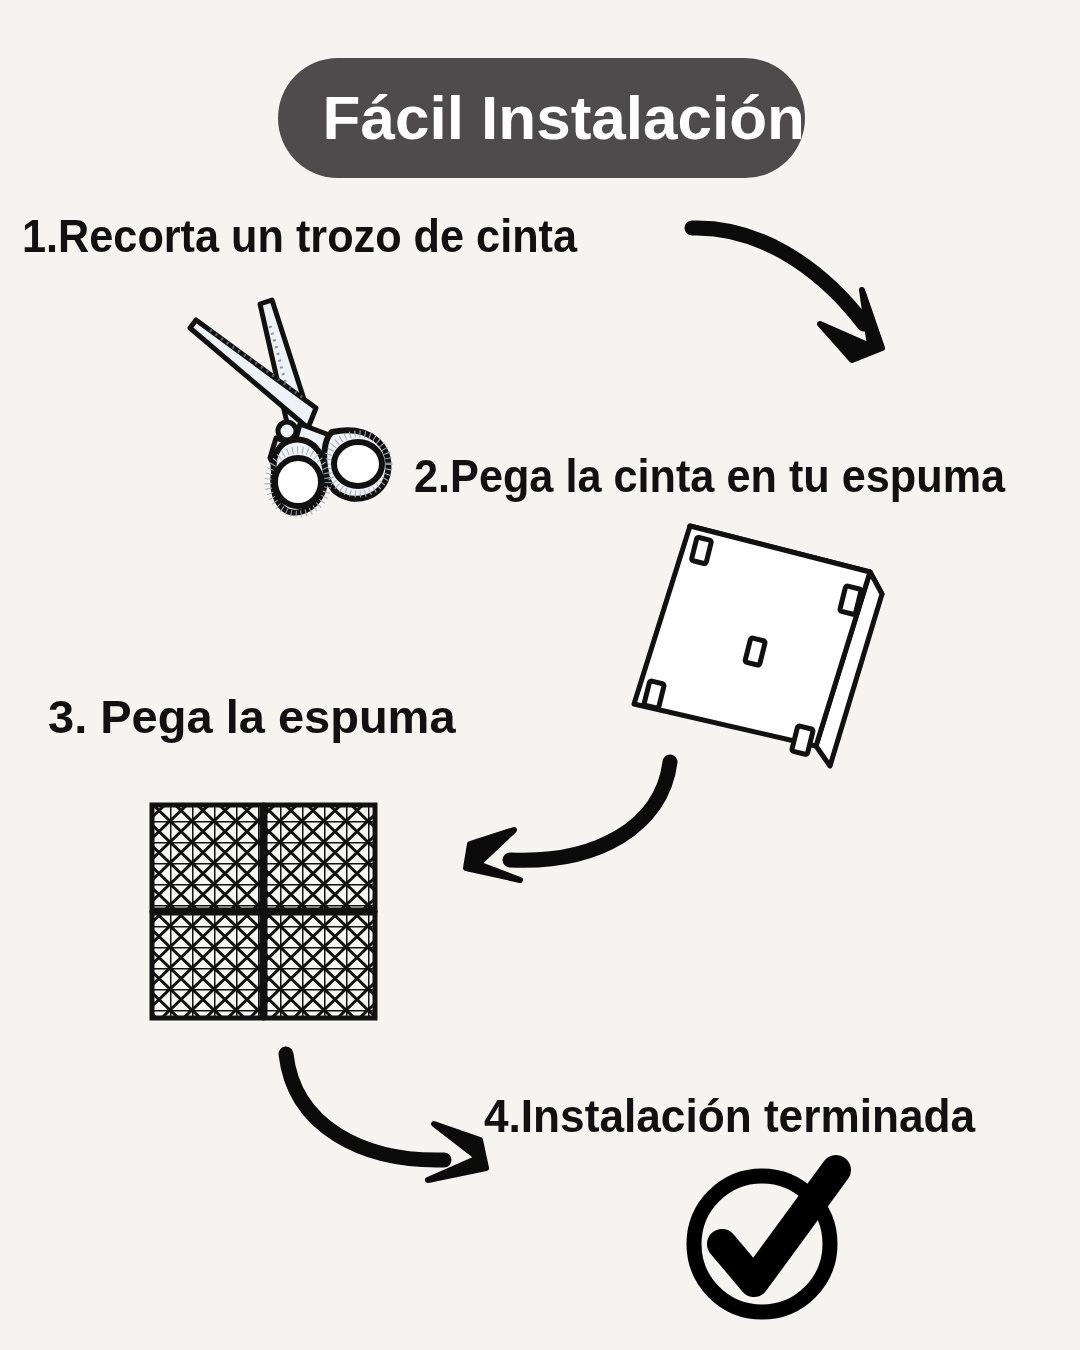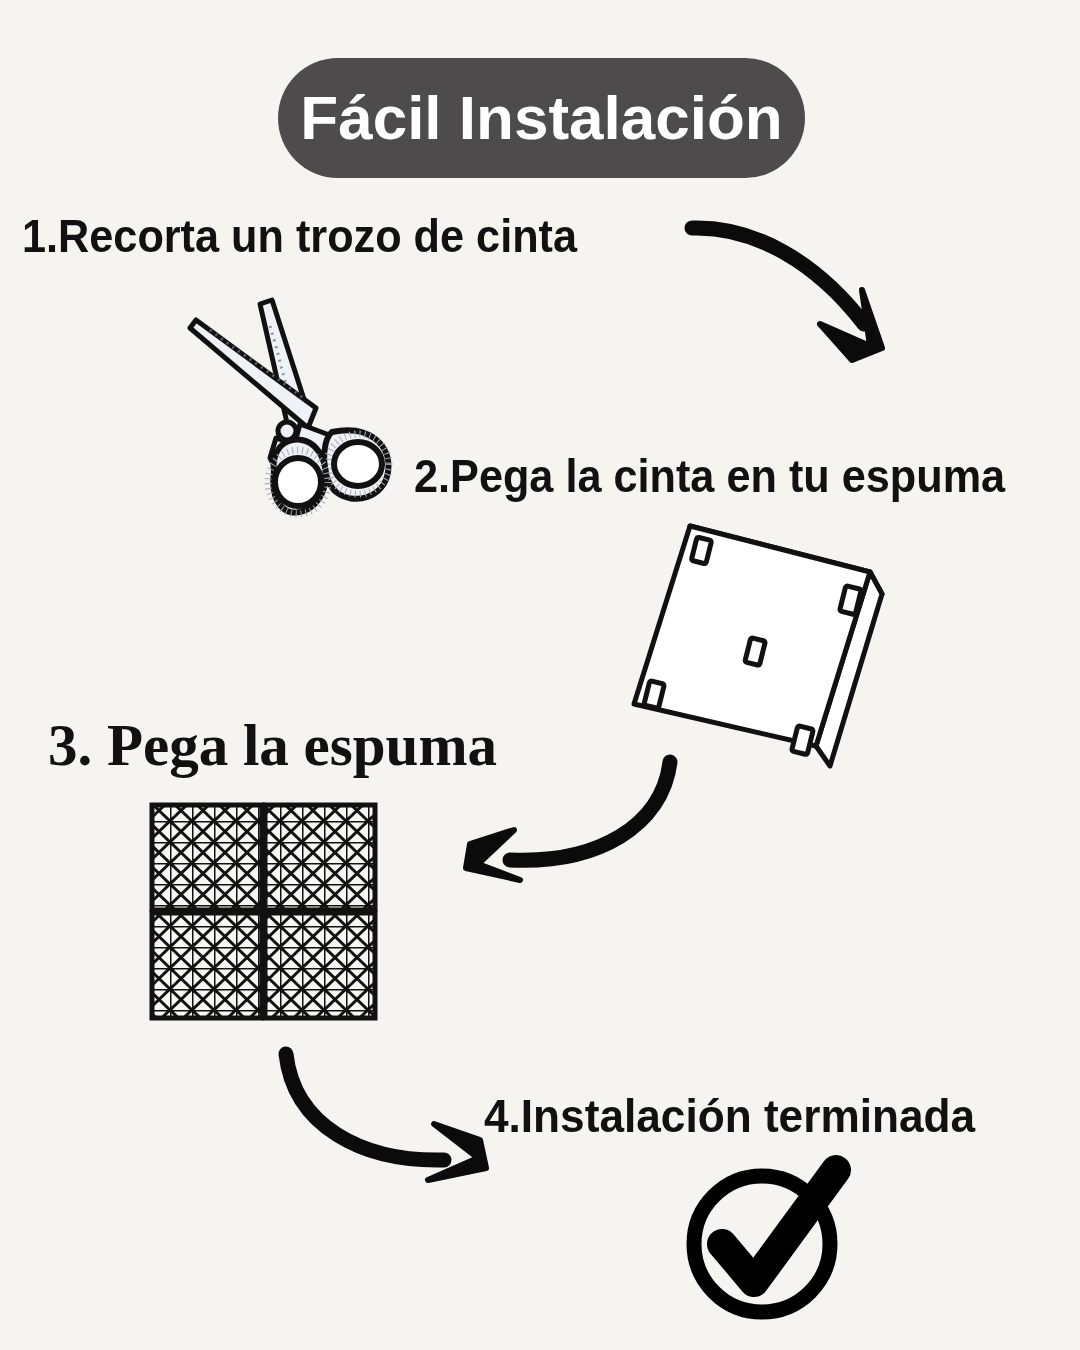--- a/index.html
+++ b/index.html
@@ -25,21 +25,21 @@
   .title-badge {
     position: absolute;
     left: 278px;
     top: 58px;
     width: 527px;
     height: 120px;
     background: #4d4b4b;
     border-radius: 60px;
     display: flex;
     align-items: center;
-    justify-content: center;
+    justify-content: flex-end;
   }
   .title-text {
     color: #ffffff;
     font-family: "Liberation Sans", sans-serif;
     font-size: 62px;
     font-weight: bold;
     letter-spacing: 0px;
     line-height: 1;
     white-space: nowrap;
   }
@@ -64,23 +64,22 @@
     transform: scaleX(0.92);
   }
   #step2-label {
     left: 414px;
     top: 452px;
     font-size: 47px;
     transform: scaleX(0.92);
   }
   #step3-label {
     left: 48px;
-    top: 716px;
-    font-size: 59px;
-    font-family: Liberation Serif, serif;
+    top: 693px;
+    font-size: 47px;
   }
   #step4-label {
     left: 484px;
     top: 1092px;
     font-size: 47px;
     transform: scaleX(0.94);
   }
 
   
   .art {

